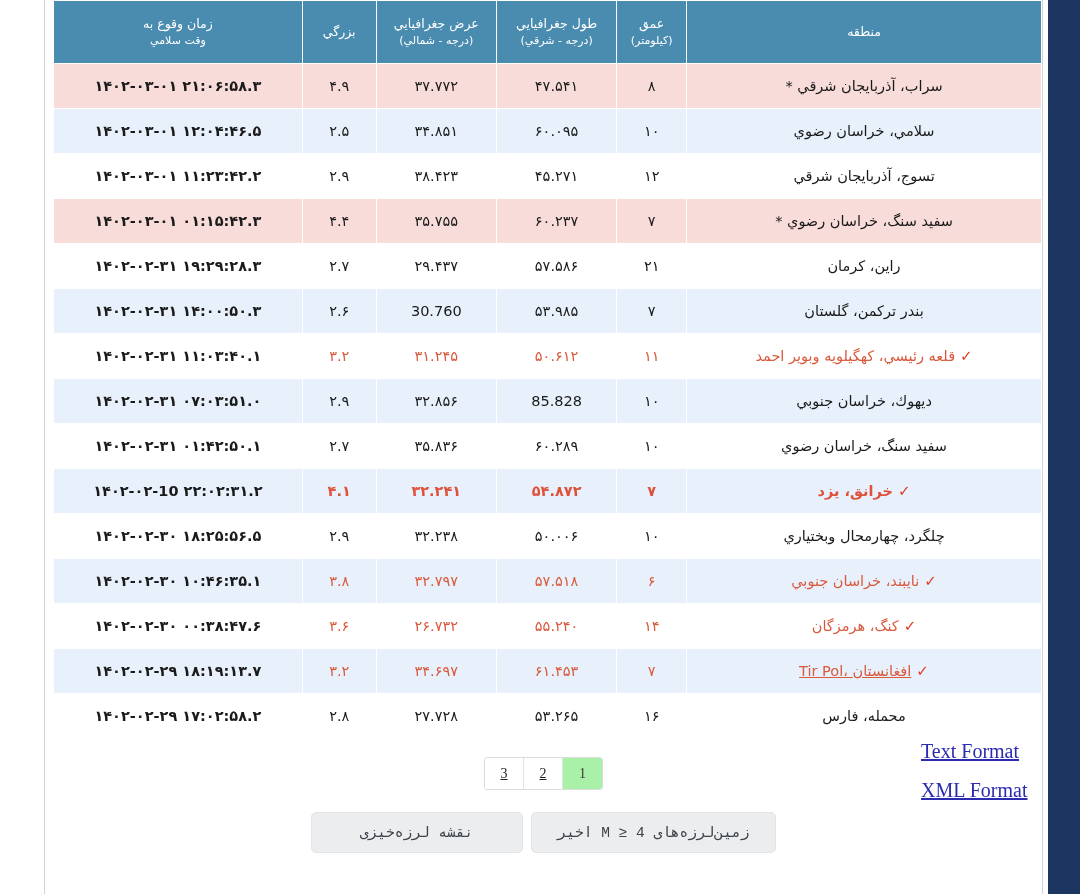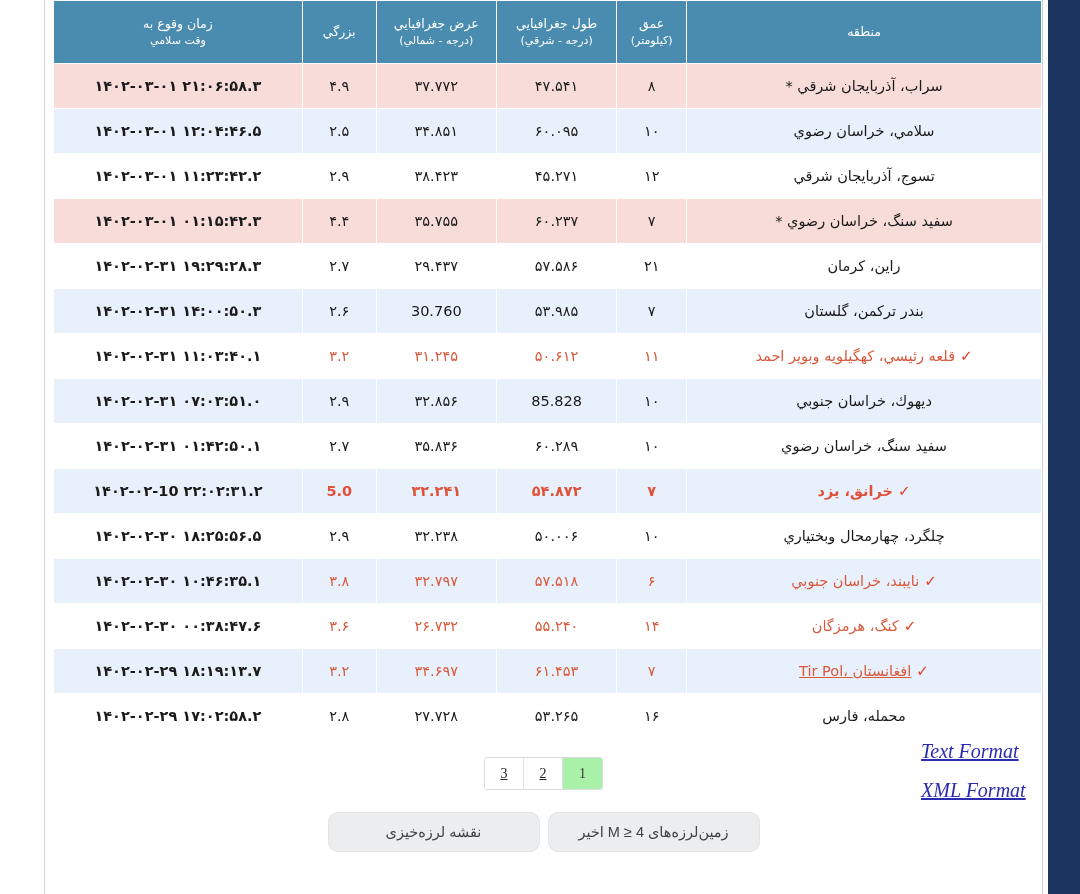--- a/index.html
+++ b/index.html
@@ -164,44 +164,43 @@
     padding-left: 876px;
   }
   #formats a {
     display: block;
     font-family: "Liberation Serif", "DejaVu Serif", serif;
     font-size: 20px;
     color: #2b2bb0;
     text-decoration: underline;
     margin-bottom: 16px;
     white-space: nowrap;
-    font-style: italic;
   }
 
   
   #btn-row {
     position: absolute;
     top: 812px; left: 0;
     width: 997px;
     display: flex;
     justify-content: center;
     gap: 8px;
     direction: rtl;
   }
   .gbtn {
     background: #ebedef;
     border: 1px solid #e2e4e6;
-    border-radius: 10px;
+    border-radius: 5px;
     color: #3c4349;
     font-size: 14.5px;
     padding: 11px 26px;
     min-width: 212px;
     text-align: center;
     cursor: pointer;
-    font-family: Liberation Sans, sans-serif;
+    font-family: Liberation Mono, monospace;
   }
 </style>
 </head>
 <body>
 
 <div id="page">
 
   <div id="rule-left"></div>
   <div id="rule-right"></div>
 
@@ -313,21 +312,21 @@
             <td class="lon">۶۰.۲۸۹</td>
             <td class="lat">۳۵.۸۳۶</td>
             <td class="mag">۲.۷</td>
             <td class="time">۱۴۰۲-۰۲-۳۱ ۰۱:۴۲:۵۰.۱</td>
           </tr>
           <tr class="tint-blue hot strong">
             <td class="region"><span class="check">✓</span><span>خرانق، يزد</span></td>
             <td class="depth">۷</td>
             <td class="lon">۵۴.۸۷۲</td>
             <td class="lat">۳۲.۲۴۱</td>
-            <td class="mag">5.0</td>
+            <td class="mag">۴.۱</td>
             <td class="time">۱۴۰۲-۰۲-10 ۲۲:۰۲:۳۱.۲</td>
           </tr>
           <tr class="tint-white">
             <td class="region"><span>چلگرد، چهارمحال وبختياري</span></td>
             <td class="depth">۱۰</td>
             <td class="lon">۵۰.۰۰۶</td>
             <td class="lat">۳۲.۲۳۸</td>
             <td class="mag">۲.۹</td>
             <td class="time">۱۴۰۲-۰۲-۳۰ ۱۸:۲۵:۵۶.۵</td>
           </tr>

